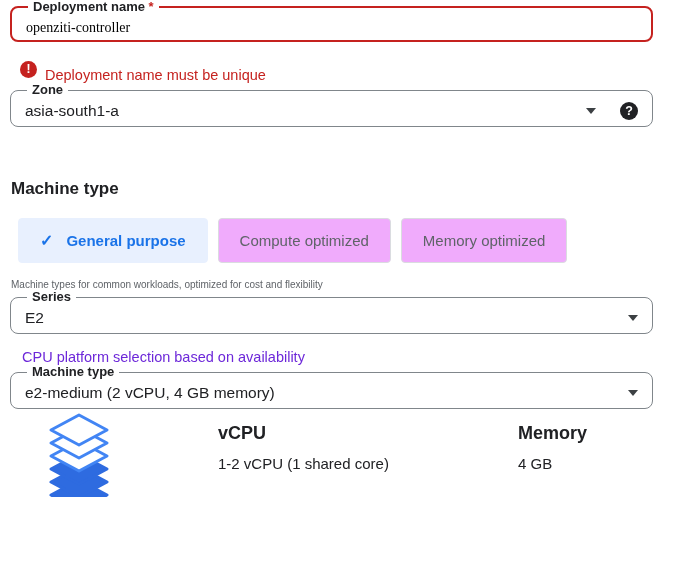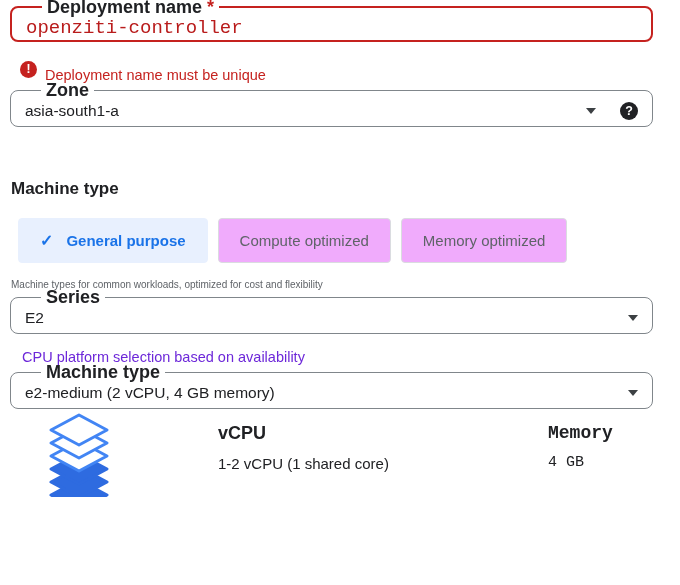--- a/index.html
+++ b/index.html
@@ -7,31 +7,31 @@
     font-family:"Liberation Sans", sans-serif; color:#202124; }
   .page { position:relative; width:680px; height:585px; }
 
   
   fieldset.outlined {
     margin:0 27px 0 10px; width:643px; height:44px;
     border:1px solid #80868b; border-radius:8px;
     padding:1px 14px 0 14px; background:#fff;
   }
   fieldset.outlined legend {
-    font-size:18px; font-weight:bold; color:#202124;
-    padding:0 5px; margin-left:16px; line-height:14px;
+    font-size:13px; font-weight:bold; color:#202124;
+    padding:0 5px; margin-left:2px; line-height:14px;
   }
   fieldset.error-state { border:2px solid #c5221f; height:42px; }
   .req { color:#c5221f; }
   .field-row { display:flex; align-items:center; height:25px; }
   .field-value { font-size:15.5px; color:#202124; white-space:nowrap; }
   .spacer { flex:1; }
   input.text-input {
     border:none; outline:none; width:100%; height:24px;
-    font-family:Liberation Mono, monospace; font-size:19px; color:#b91c1c;
+    font-family:Liberation Serif, serif; font-size:14px; color:#000000;
     background:transparent; padding:0;
   }
   .caret {
     width:0; height:0; flex:0 0 auto;
     border-left:5.5px solid transparent; border-right:5.5px solid transparent;
     border-top:6.5px solid #3c4043;
   }
   .help-badge {
     flex:0 0 auto; width:18px; height:18px; border-radius:50%;
     background:#202124; color:#fff; font-size:12.5px; font-weight:bold;
@@ -67,21 +67,21 @@
   .section-desc { font-size:10px; color:#5f6368; margin:16px 0 0 11px; }
 
   .mt-series  { margin-top:11px; }
   .helper-text { font-size:14.5px; color:#6d28d9; margin:15px 0 0 22px; }
   .mt-machine { margin-top:11px; }
 
   .specs { position:relative; height:82px; margin-top:4px; }
   .layers-icon { position:absolute; left:46px; top:0; }
   .spec-col { position:absolute; top:10px; }
   .spec-col.col-0 { left:218px; }
-  .spec-col.col-1 { left:548px;font-family:Liberation Mono, monospace; }
+  .spec-col.col-1 { left:518px; }
   .spec-header { font-size:18px; font-weight:bold; color:#202124; }
   .spec-value  { font-size:15px; color:#202124; margin-top:11px; white-space:nowrap; }
 </style>
 </head>
 <body>
 
 <div class="page">
 
   <fieldset class="outlined error-state mt-deploy">
     <legend><span>Deployment name</span>&nbsp;<span class="req">*</span></legend>

